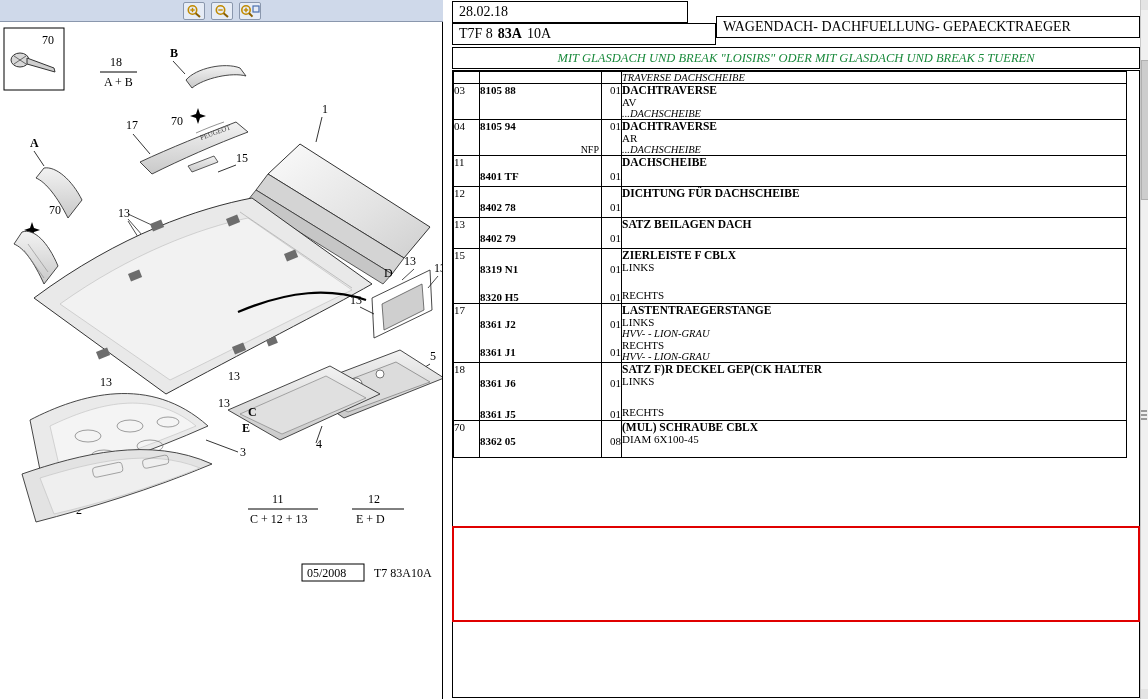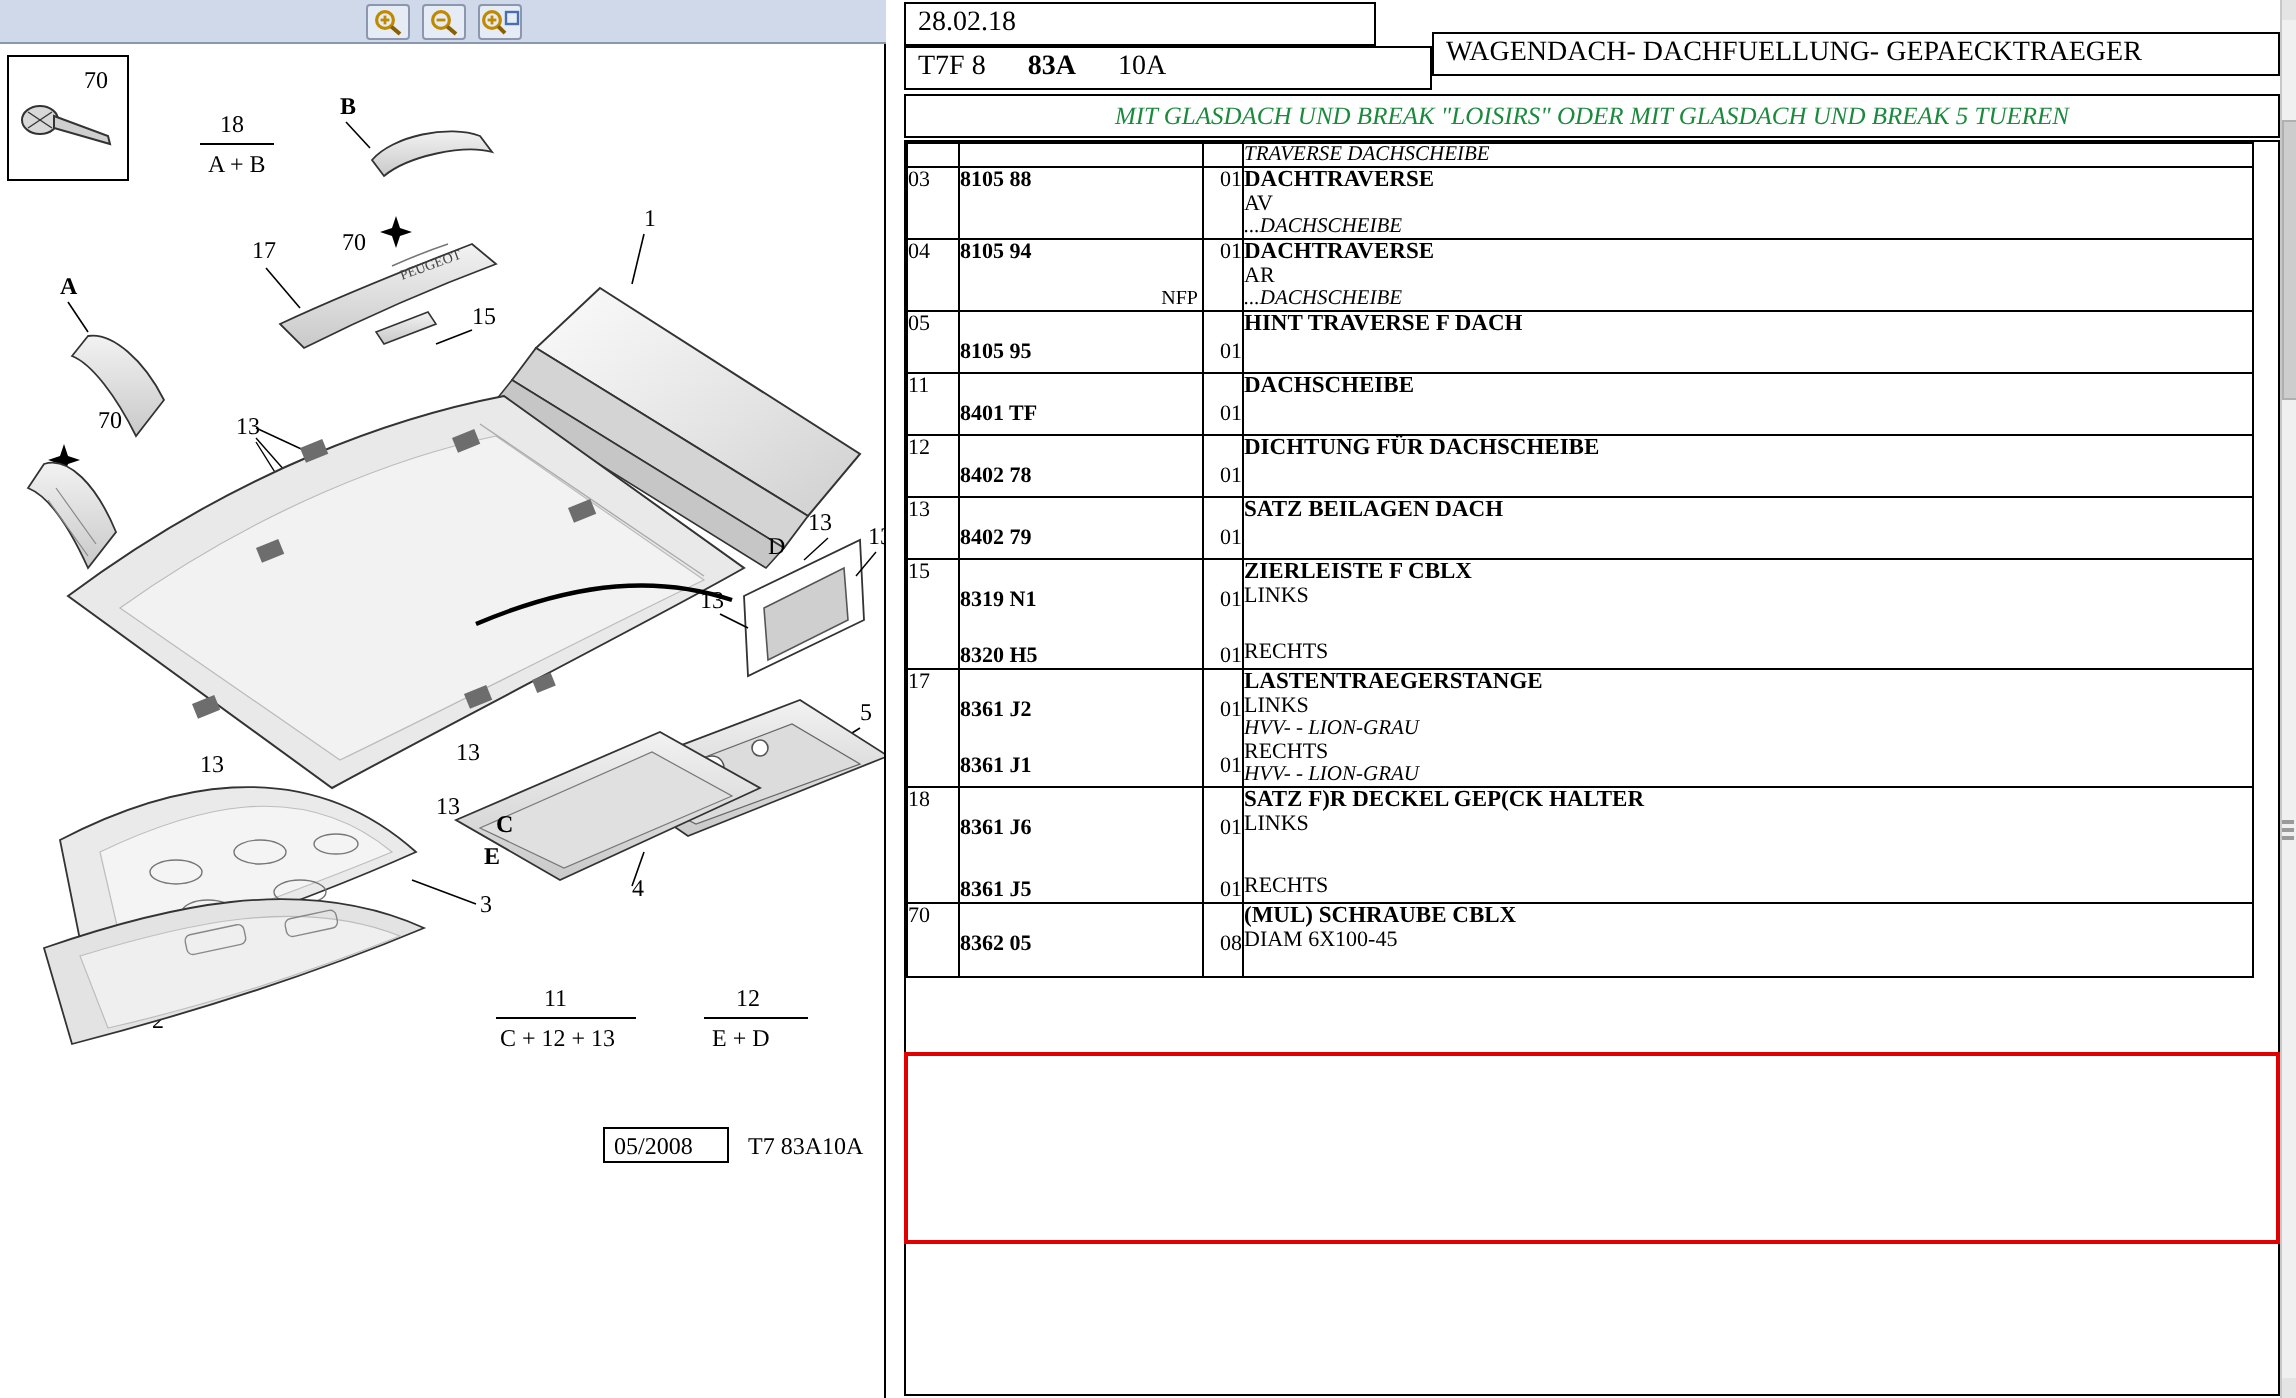--- a/index.html
+++ b/index.html
@@ -44,21 +44,21 @@
   #hdr {
     position:absolute; left:0; top:0; width:704px; height:46px;
   }
   #hdr .cell {
     position:absolute; border:1px solid #000; background:#fff;
     display:flex; align-items:center; padding:0 6px;
     font-family:"Liberation Serif", serif;
   }
   #hdr-date   { left:8px;  top:1px;  width:236px; height:22px; font-size:14px; }
   #hdr-title  { left:272px;top:16px;  width:424px; height:22px; font-size:14px; }
-  #hdr-ref    { left:8px;  top:23px; width:264px; height:22px; font-size:14px;gap:16px; }
+  #hdr-ref    { left:8px;  top:23px; width:264px; height:22px; font-size:14px; }
 
   #note-bar {
     position:absolute; left:8px; top:47px; width:688px; height:22px;
     border:1px solid #000; background:#fff;
     display:flex; align-items:center; justify-content:center;
     color:#1a8a3c; font-style:italic; font-size:12.5px;
     font-family:"Liberation Serif", serif;
   }
 
   
@@ -342,35 +342,20 @@
               <div class="nfp" style="margin-top:12px">NFP</div>
             </td>
             <td class="qty">01</td>
             <td class="desc">
               <div class="d-title">DACHTRAVERSE</div>
               <div class="d-sub">AR</div>
               <div class="d-it">...DACHSCHEIBE</div>
             </td>
           </tr>
 
-          <tr>
-            <td class="idx">05</td>
-            <td class="ref">
-              <div style="height:14px"></div>
-              <div>8105 95</div>
-            </td>
-            <td class="qty">
-              <div style="height:14px"></div>
-              <div>01</div>
-            </td>
-            <td class="desc">
-              <div class="d-title">HINT TRAVERSE F DACH</div>
-              <div style="height:18px"></div>
-            </td>
-          </tr>
 
           <tr>
             <td class="idx">11</td>
             <td class="ref">
               <div style="height:14px"></div>
               <div>8401 TF</div>
             </td>
             <td class="qty">
               <div style="height:14px"></div>
               <div>01</div>

